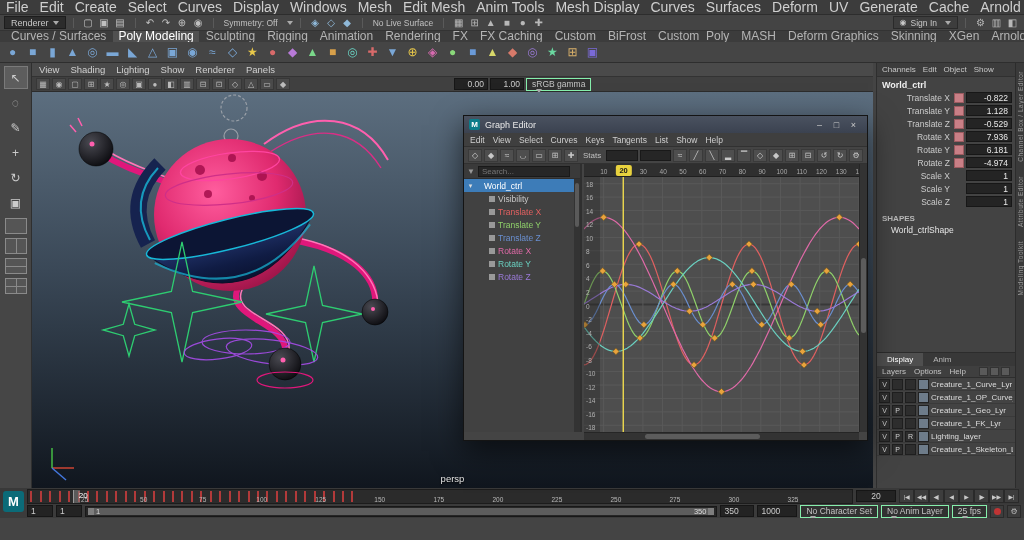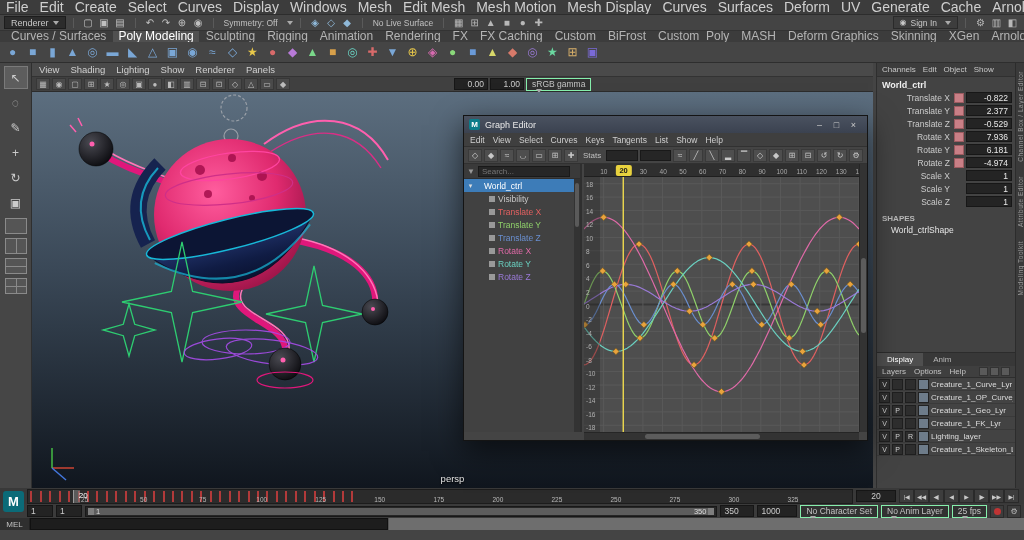--- a/index.html
+++ b/index.html
@@ -142,21 +142,21 @@
 
     <span class="mb-item">File</span>
         <span class="mb-item">Edit</span>
         <span class="mb-item">Create</span>
         <span class="mb-item">Select</span>
         <span class="mb-item">Curves</span>
         <span class="mb-item">Display</span>
         <span class="mb-item">Windows</span>
         <span class="mb-item">Mesh</span>
         <span class="mb-item">Edit Mesh</span>
-        <span class="mb-item">Mesh Motion</span>
+        <span class="mb-item">Anim Tools</span>
         <span class="mb-item">Mesh Display</span>
         <span class="mb-item">Curves</span>
         <span class="mb-item">Surfaces</span>
         <span class="mb-item">Deform</span>
         <span class="mb-item">UV</span>
         <span class="mb-item">Generate</span>
         <span class="mb-item">Cache</span>
         <span class="mb-item">Arnold</span>
         <span class="mb-item">Help</span>
       </div>
@@ -429,21 +429,21 @@
 
         <div class="cb-row">
           <span class="cb-name">Translate X</span>
           <span class="cb-chip"></span>
           <span class="cb-val">-0.822</span>
         </div>
 
         <div class="cb-row">
           <span class="cb-name">Translate Y</span>
           <span class="cb-chip"></span>
-          <span class="cb-val">2.377</span>
+          <span class="cb-val">1.128</span>
         </div>
 
         <div class="cb-row">
           <span class="cb-name">Translate Z</span>
           <span class="cb-chip"></span>
           <span class="cb-val">-0.529</span>
         </div>
 
         <div class="cb-row">
           <span class="cb-name">Rotate X</span>
@@ -889,20 +889,15 @@
         <i class="caret"></i>
       </span>
     <span class="autokey">
         <i></i>
       </span>
     <span class="autokey" style="color:#bbb;font-size:8px;">
         <span>⚙</span>
       </span>
   </div>
 
-  <div id="mel-row" class="bar">
-    <span id="mel-label">MEL</span>
-    <input id="mel-input" style="">
-    <span id="mel-result"></span>
-  </div>
 
 
 </div>
 
 </body></html>

